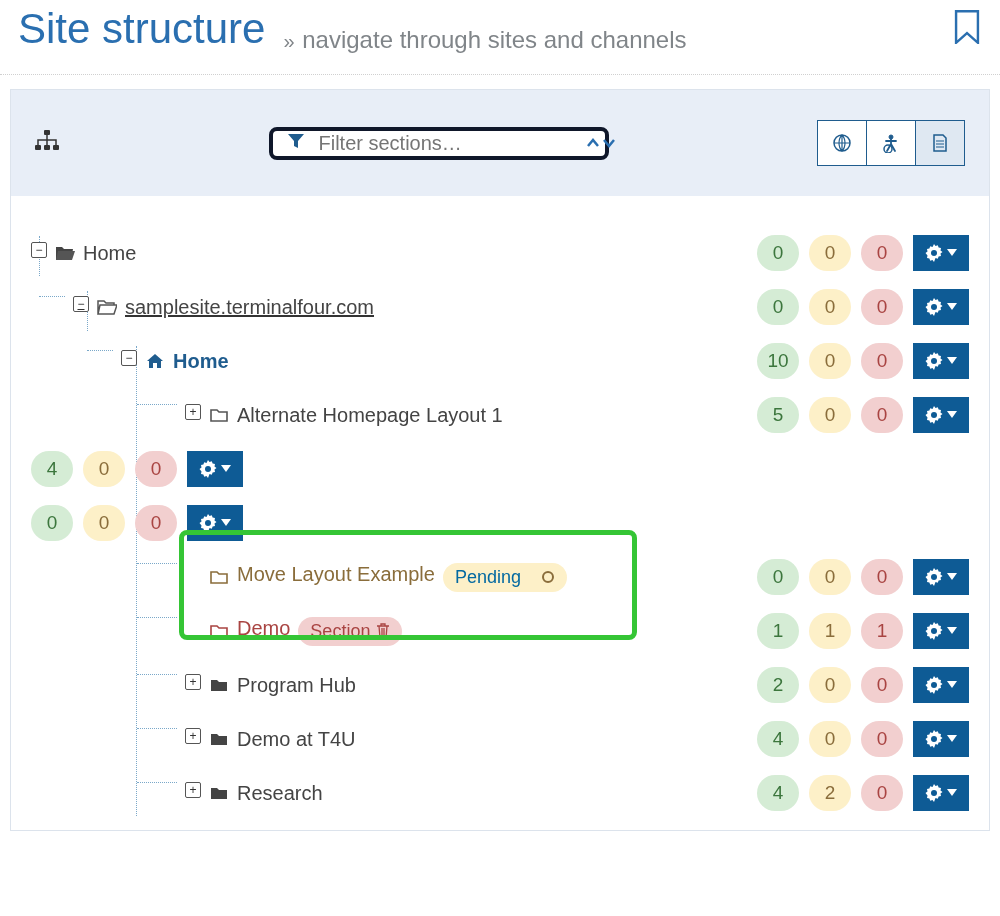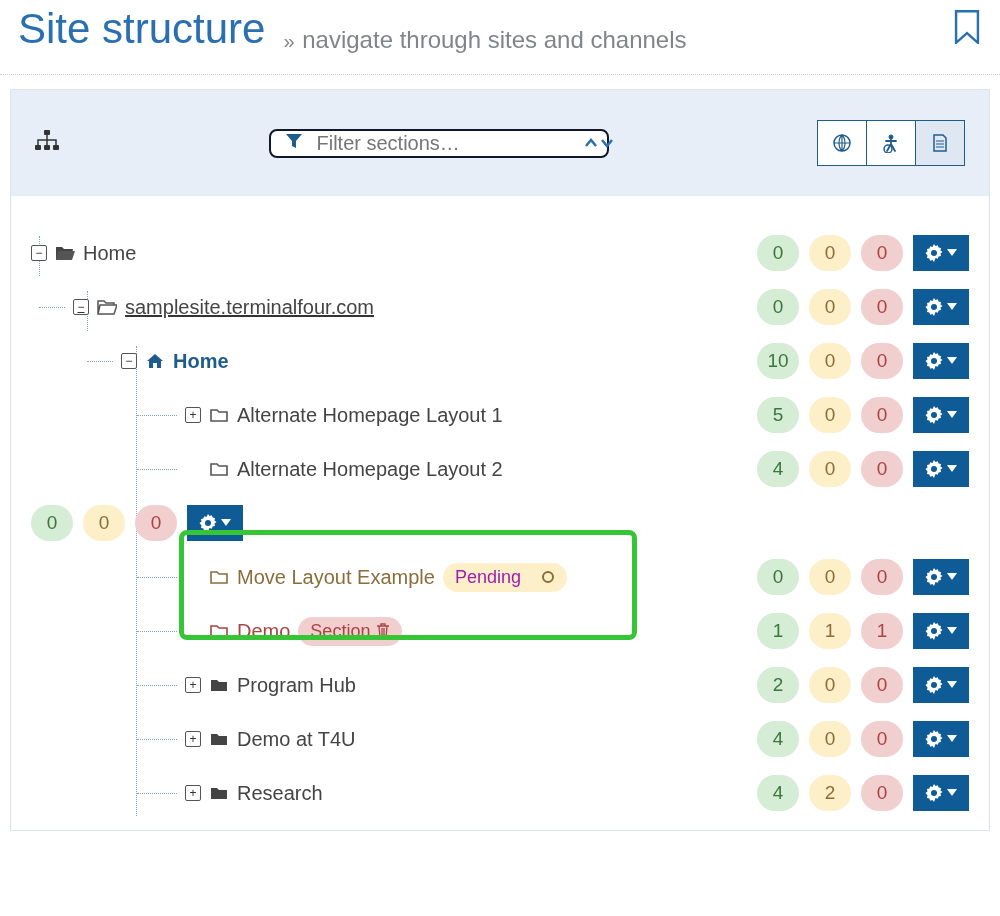--- a/index.html
+++ b/index.html
@@ -46,21 +46,21 @@
     gap: 20px;
   }
   .toolbar-left { flex: 0 0 auto; }
   .toolbar-center { flex: 1; display: flex; justify-content: center; }
   .toolbar-right { flex: 0 0 auto; display: flex; }
   .sitemap-icon svg { width: 24px; height: 22px; fill: #333; }
 
   .filter-box {
     display: flex;
     align-items: center;
-    border: 2px solid #0f172a;
+    border: 4px solid #0f172a;
     border-radius: 8px;
     background: #fff;
     padding: 0 14px;
     width: 340px;
   }
   .filter-box .funnel { margin-right: 12px; }
   .filter-box .funnel svg { width: 18px; height: 18px; fill: #1f5c8e; }
   .filter-input {
     border: none;
     outline: none;
@@ -93,21 +93,20 @@
 
   .row {
     display: flex;
     align-items: center;
     justify-content: space-between;
     padding: 9px 0;
     min-height: 40px;
   }
   .row-left {
     display: flex;
-    align-items: center;
     gap: 8px;
     flex: 1;
     position: relative;
   }
   .row-right {
     display: flex;
     align-items: center;
     gap: 10px;
   }
 
@@ -142,21 +141,21 @@
   .node-label.inactive { color: #a94442; }
 
   .badge {
     display: inline-flex;
     align-items: center;
     gap: 6px;
     border-radius: 18px;
     padding: 4px 12px;
     font-size: 18px;
   }
-  .badge.pending { background: #fdf0c8; color: #a21caf; gap: 20px; }
+  .badge.pending { background: #fdf0c8; color: #0369a1; gap: 20px; }
   .badge.pending svg { width: 14px; height: 14px; stroke: #8a6d3b; fill: none; stroke-width: 2; }
   .badge.inactive { background: #f2cfcf; color: #a94442; }
   .badge.inactive svg { width: 14px; height: 16px; fill: #a94442; }
 
   .count {
     min-width: 42px;
     height: 36px;
     border-radius: 18px;
     display: inline-flex;
     align-items: center;
@@ -393,30 +392,20 @@
                 </svg>
                 <svg class="caret" viewBox="0 0 10 8">
                   <path d="M0 0 H10 L5 7 Z"></path>
                 </svg>
               </span>
             </div>
           </div>
         </li>
         <li class="lvl3">
           <div class="row">
-            <div class="row-left">
-              <div class="h-guide long" style="margin-left: -50px;"></div>
-              <span class="toggle-spacer"></span>
-              <span class="node-icon">
-                <svg>
-                  <use href="#sym-folder-outline"></use>
-                </svg>
-              </span>
-              <span class="node-label">Alternate Homepage Layout 2</span>
-            </div>
             <div class="row-right">
               <span class="count green">4</span>
               <span class="count yellow">0</span>
               <span class="count red">0</span>
               <span class="action-btn">
                 <svg class="gear">
                   <use href="#sym-gear"></use>
                 </svg>
                 <svg class="caret" viewBox="0 0 10 8">
                   <path d="M0 0 H10 L5 7 Z"></path>

